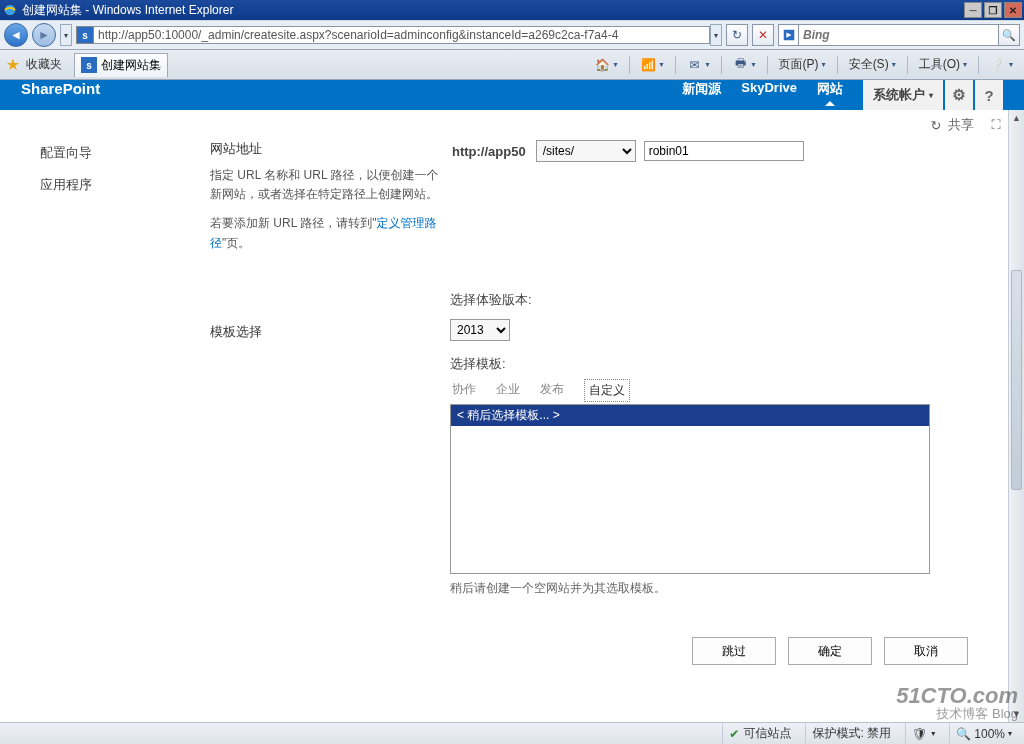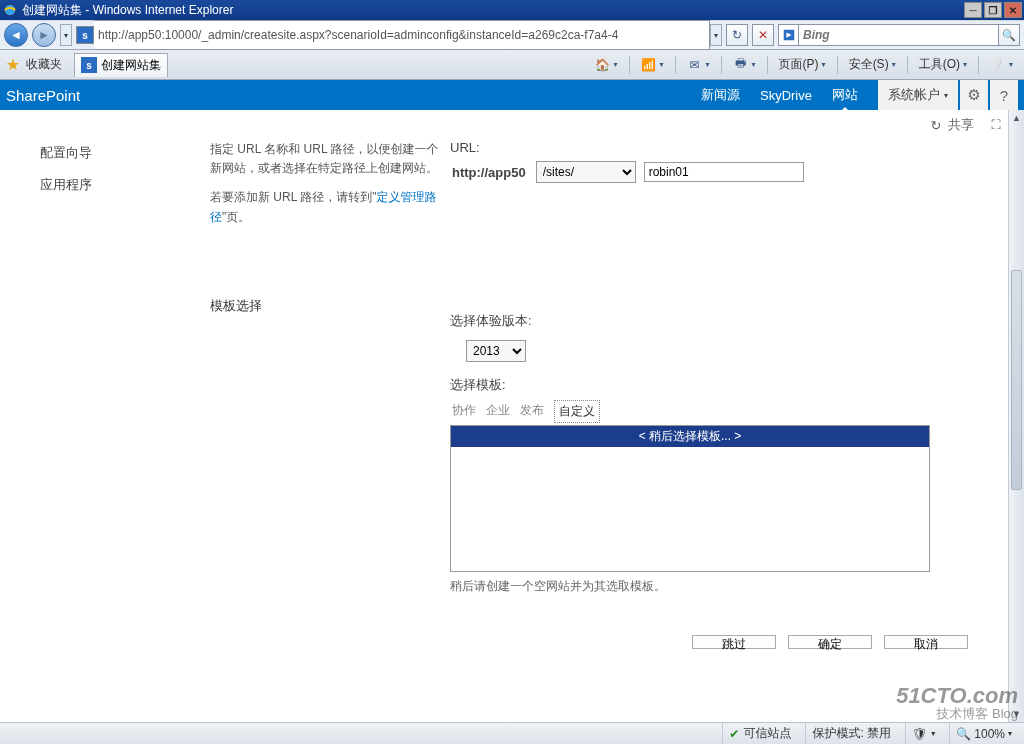--- a/index.html
+++ b/index.html
@@ -13,42 +13,42 @@
 .titlebar .winbtn { width: 18px; height: 16px; background: #c9c9c9; border: 1px solid #888; margin-left: 2px; display: inline-flex; align-items: center; justify-content: center; font-size: 10px; color: #222; font-weight: bold; }
 .titlebar .winbtn.close { background: #d46a5a; }
 
 
 .ie-nav { height: 30px; background: #e8eef5; border-top: 1px solid #cfd6e0; border-bottom: 1px solid #9aa6b5; display: flex; align-items: center; padding: 2px 4px; gap: 4px; }
 .navbtn { width: 24px; height: 24px; border-radius: 50%; background: linear-gradient(#6aa7e8, #2b72c7); border: 1px solid #3d6aa0; display: inline-flex; align-items: center; justify-content: center; color: #fff; font-size: 12px; }
 .navbtn.fwd { background: linear-gradient(#c8daf0, #9cbde3); color: #5a7aa0; }
 .navdrop { width: 12px; height: 22px; border: 1px solid #9ab; background: #e4ecf5; display: inline-flex; align-items: center; justify-content: center; font-size: 8px; color: #345; }
 .addrwrap { flex: 1; display: flex; align-items: center; }
 .addrsite { width: 18px; height: 18px; background: #2a6cc2; display: inline-flex; align-items: center; justify-content: center; color: #fff; font-size: 10px; font-weight: bold; border: 1px solid #888; }
-.addrinput { flex: 1; height: 30px; border: 1px solid #8a96a6; border-left: none; font-size: 12px; padding: 0 4px; color: #555; font-family: Tahoma, Arial; }
+.addrinput { flex: 1; height: 18px; border: 1px solid #8a96a6; border-left: none; font-size: 12px; padding: 0 4px; color: #555; font-family: Tahoma, Arial; }
 .ie-smallbtn { width: 22px; height: 22px; border: 1px solid #8a96a6; background: linear-gradient(#fdfdfd, #e6ecf3); display: inline-flex; align-items: center; justify-content: center; font-size: 12px; color: #3a5a85; }
 .searchwrap { display: flex; align-items: center; }
 .searchicon { width: 20px; height: 22px; border: 1px solid #8a96a6; border-right: none; background: #fff; display: inline-flex; align-items: center; justify-content: center; }
 .searchinput { width: 200px; height: 22px; border: 1px solid #8a96a6; font-size: 12px; padding: 0 4px; color: #666; font-style: italic; border-right: none; font-weight: bold; }
 .searchgo { width: 22px; height: 22px; border: 1px solid #8a96a6; background: linear-gradient(#fdfdfd, #e6ecf3); display: inline-flex; align-items: center; justify-content: center; font-size: 11px; color: #3a5a85; }
 
 
 .ie-tabbar { height: 30px; background: linear-gradient(#e8edf3, #d8dfe8); border-bottom: 1px solid #9aa6b5; display: flex; align-items: center; padding: 0 4px; font-size: 12px; gap: 4px; }
 .favstar { width: 18px; height: 18px; color: #e6a817; font-size: 16px; display: inline-flex; align-items: center; justify-content: center; }
 .favlabel { color: #333; margin-right: 8px; }
 .tab { display: flex; align-items: center; height: 24px; border: 1px solid #a0aab8; border-bottom: none; background: linear-gradient(#fdfdfd, #eef2f7); padding: 0 6px; gap: 4px; }
 .tab .tabicon { width: 16px; height: 16px; background: #2a6cc2; display: inline-flex; align-items: center; justify-content: center; color: #fff; font-size: 10px; font-weight: bold; }
 .ie-tabbar .rspacer { flex: 1; }
 .ie-menu { display: flex; align-items: center; gap: 2px; }
 .ie-menubtn { height: 22px; padding: 0 6px; border: 1px solid transparent; display: inline-flex; align-items: center; gap: 3px; font-size: 12px; color: #333; }
 .ie-menubtn .drop { font-size: 8px; color: #3a5a85; }
 .ie-menubtn .ic { width: 16px; height: 16px; display: inline-flex; align-items: center; justify-content: center; color: #3a5a85; }
 .sep { width: 1px; height: 18px; background: #b0bac6; margin: 0 2px; }
 
 
-.suitebar { height: 30px; background: #0072c6; color: #fff; display: flex; align-items: center; padding: 0 6px; font-size: 13px; }
+.suitebar { height: 30px; background: #0072c6; color: #fff; display: flex; align-items: flex-start; padding: 0 21px; font-size: 13px; font-weight: bold; }
 .suitebar .brand { font-size: 15px; }
 .suitebar .sbspacer { flex: 1; }
 .suitebar .slink { margin: 0 10px; font-size: 13px; cursor: pointer; }
 .suitebar .slink.active { position: relative; }
 .suitebar .slink.active::after { content: ""; position: absolute; left: 50%; bottom: -8px; margin-left: -5px; border: 5px solid transparent; border-bottom-color: #fff; }
 .suitebar .acct { background: #f1f1f1; color: #444; height: 30px; display: inline-flex; align-items: center; padding: 0 10px; gap: 4px; margin-left: 10px; }
 .suitebar .acct .drop { font-size: 8px; }
 .suitebar .sicon { width: 28px; height: 30px; display: inline-flex; align-items: center; justify-content: center; background: #f1f1f1; color: #666; font-size: 15px; margin-left: 2px; }
 
 
@@ -63,28 +63,28 @@
 .midcol { width: 230px; font-size: 12px; color: #555; }
 .midcol .sectitle { font-size: 13px; color: #333; margin-bottom: 8px; }
 .midcol .secdesc { line-height: 1.6; margin-bottom: 10px; }
 .midcol a.link { color: #0072c6; text-decoration: none; }
 .rightcol { flex: 1; padding-left: 10px; font-size: 12px; color: #444; }
 .fieldlbl { font-size: 13px; margin-bottom: 6px; }
 .urlrow { display: flex; align-items: center; gap: 8px; margin-bottom: 19px; }
 .urlhost { font-weight: bold; font-size: 13px; padding: 2px 2px; }
 .sel { height: 22px; border: 1px solid #999; background: #f7f7f7; font-size: 12px; padding: 0 2px; }
 .txtin { height: 20px; border: 1px solid #999; font-size: 12px; padding: 0 4px; width: 160px; }
-.tmpltabs { display: flex; gap: 10px; font-size: 12px; margin: 6px 0 2px 2px; }
+.tmpltabs { display: flex; gap: 20px; font-size: 12px; margin: 6px 0 2px 2px; }
 .tmpltabs .tt { color: #888; cursor: pointer; padding: 2px 0; }
 .tmpltabs .tt.active { color: #333; border: 1px dotted #888; padding: 2px 4px; }
-.tmplbox { width: 480px; height: 147px; border: 1px solid #999; overflow: auto; text-align: center; }
+.tmplbox { width: 480px; height: 170px; border: 1px solid #999; overflow: auto; }
 .tmplitem { background: #1b3d8c; color: #fff; font-size: 12px; padding: 2px 6px; }
 .tmplnote { font-size: 12px; color: #666; margin-top: 6px; }
 .btnrow { display: flex; justify-content: flex-end; gap: 12px; margin-top: 40px; padding-right: 10px; }
-.spbtn { min-width: 84px; height: 14px; border: 1px solid #aaa; background: #fdfdfd; font-size: 12px; cursor: pointer; }
+.spbtn { min-width: 84px; height: 28px; border: 1px solid #aaa; background: #fdfdfd; font-size: 12px; cursor: pointer; }
 .vscroll { width: 16px; background: linear-gradient(90deg,#eef1f5,#dde3ea); border-left: 1px solid #c5ccd5; position: relative; }
 .vscroll .thumb { position: absolute; left: 2px; right: 2px; top: 160px; height: 220px; background: linear-gradient(#d8dfe8,#c3cdd9); border: 1px solid #aeb8c5; border-radius: 2px; }
 .vscroll .arr { position: absolute; left: 0; right: 0; height: 16px; display: flex; align-items: center; justify-content: center; font-size: 9px; color: #556; }
 .vscroll .arr.up { top: 0; } .vscroll .arr.dn { bottom: 0; }
 
 
 .ie-status { position: absolute; left: 0; right: 0; bottom: 0; height: 22px; background: linear-gradient(#eef1f5, #dde3ea); border-top: 1px solid #b7c0cc; display: flex; align-items: center; font-size: 12px; color: #333; padding: 0 6px; gap: 8px; }
 .ie-status .sspacer { flex: 1; }
 .ie-status .sseg { display: flex; align-items: center; gap: 4px; padding: 0 6px; border-left: 1px solid #c3ccd7; height: 100%; }
 .ie-status .zoom { display: flex; align-items: center; gap: 3px; }
@@ -215,45 +215,45 @@
 <div class="sp-page">
   <div class="sp-scroll">
 
     <div class="leftnav">
       <div class="navitem">配置向导</div>
       <div class="navitem">应用程序</div>
     </div>
 
     <div class="midcol">
       <div>
+        <div class="sectitle">网站地址</div>
         <div class="secdesc">指定 URL 名称和 URL 路径，以便创建一个新网站，或者选择在特定路径上创建网站。</div>
         <div class="secdesc">
           <span>若要添加新 URL 路径，请转到"</span><a href="#" class="link">定义管理路径</a><span>"页。</span>
         </div>
       </div>
       <div class="section-gap"></div>
       <div>
         <div class="sectitle">模板选择</div>
       </div>
     </div>
 
     <div class="rightcol">
-      <div class="fieldlbl">URL:</div>
       <div class="urlrow">
         <span class="urlhost">http://app50</span>
         <select class="sel" style="width:100px">
           <option>/sites/</option>
         </select>
         <input class="txtin" value="robin01" style="">
       </div>
 
       <div style="height:110px"></div>
 
       <div class="fieldlbl">选择体验版本:</div>
-      <select class="sel" style="width:60px;margin:4px 0 14px 16px">
+      <select class="sel" style="width:60px;margin:4px 0 14px 0">
         <option>2013</option>
       </select>
 
       <div class="fieldlbl">选择模板:</div>
       <div class="tmpltabs">
         <span class="tt">协作</span>
         <span class="tt">企业</span>
         <span class="tt">发布</span>
         <span class="tt active">自定义</span>
       </div>

